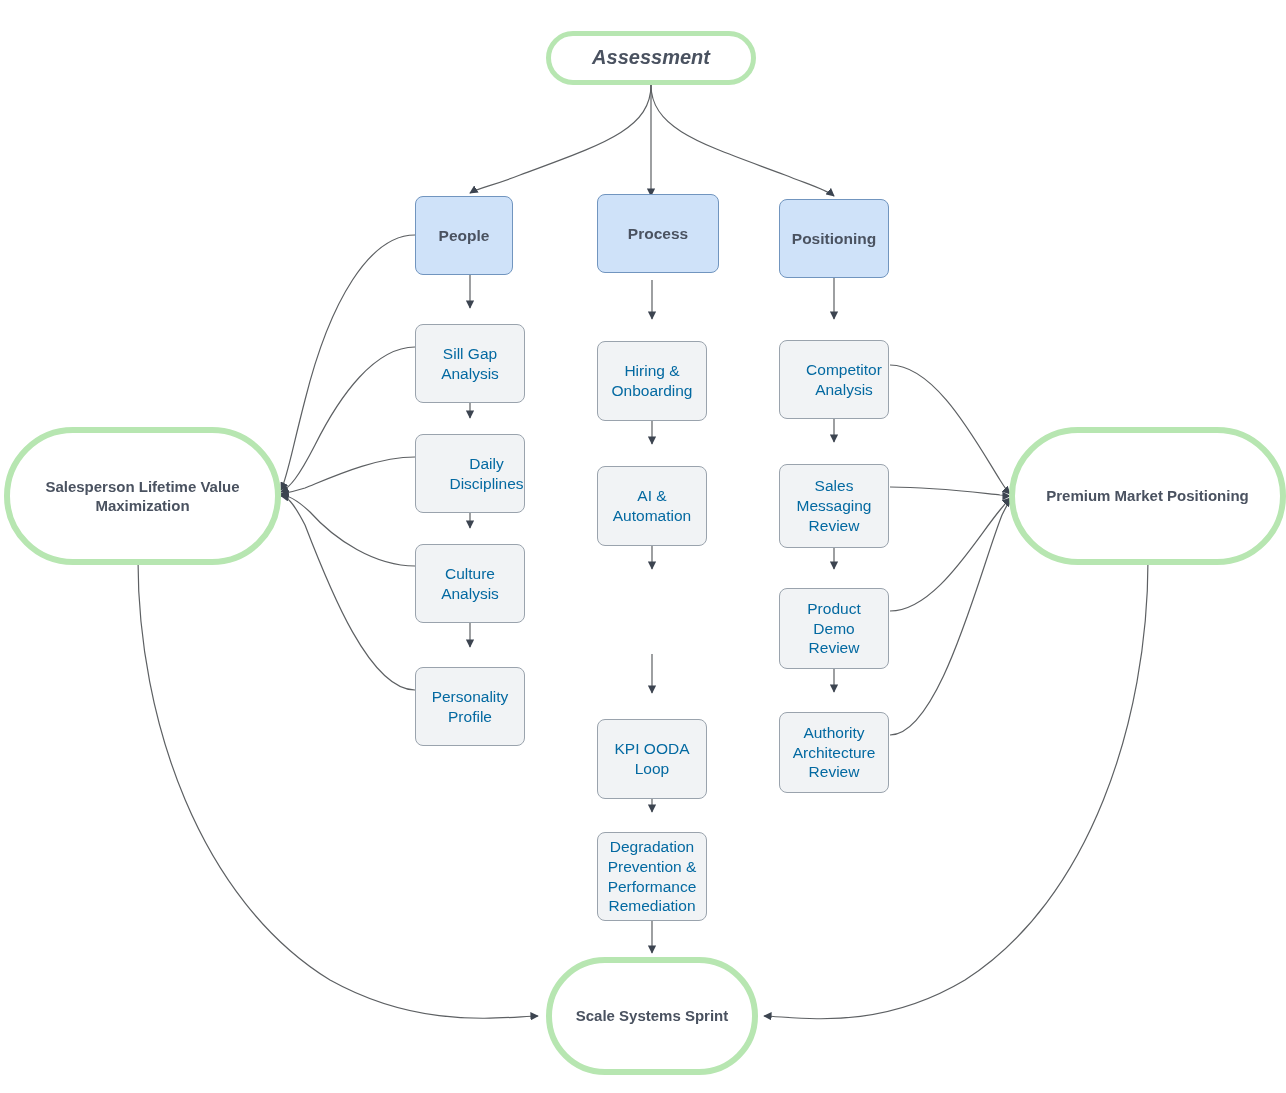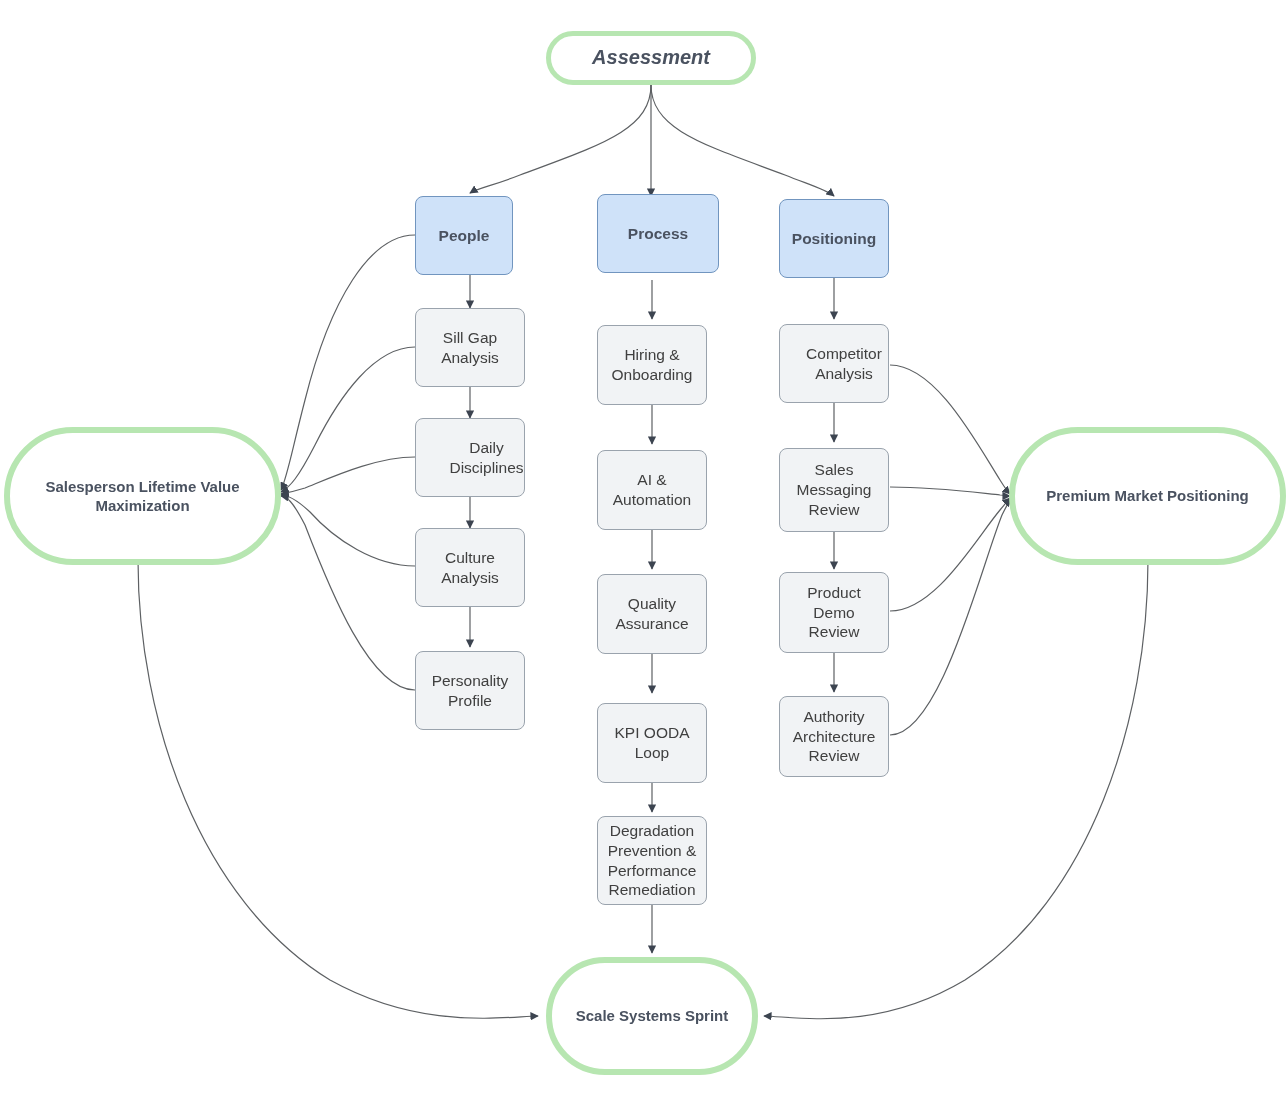--- a/index.html
+++ b/index.html
@@ -33,23 +33,24 @@
     align-items: center;
     justify-content: center;
     text-align: center;
     line-height: 1.28;
   }
   
   .node.process {
     background: #f1f3f5;
     border: 1px solid #9aa3ad;
     border-radius: 8px;
-    color: #404040;
+    color: #0369a1;
     font-size: 15.5px;
     font-weight: 400;
+    margin-top: 16px;
   }
   
   .node.pillar {
     background: #cfe2f9;
     border: 1px solid #7195bf;
     border-radius: 8px;
     color: #4a5260;
     font-size: 15.5px;
     font-weight: 700;
   }
@@ -156,24 +157,20 @@
   </div>
 
   <div class="node process" style="left:597px; top:325px; width:110px; height:80px;">
     <span class="node-label">Hiring &amp;
 Onboarding</span>
   </div>
   <div class="node process" style="left:597px; top:450px; width:110px; height:80px;">
     <span class="node-label">AI &amp;
 Automation</span>
   </div>
-  <div class="node process" style="left:597px; top:574px; width:110px; height:80px;">
-    <span class="node-label">Quality
-Assurance</span>
-  </div>
   <div class="node process" style="left:597px; top:703px; width:110px; height:80px;">
     <span class="node-label">KPI OODA
 Loop</span>
   </div>
   <div class="node process" style="left:597px; top:816px; width:110px; height:89px;">
     <span class="node-label">Degradation
 Prevention &amp;
 Performance
 Remediation</span>
   </div>

